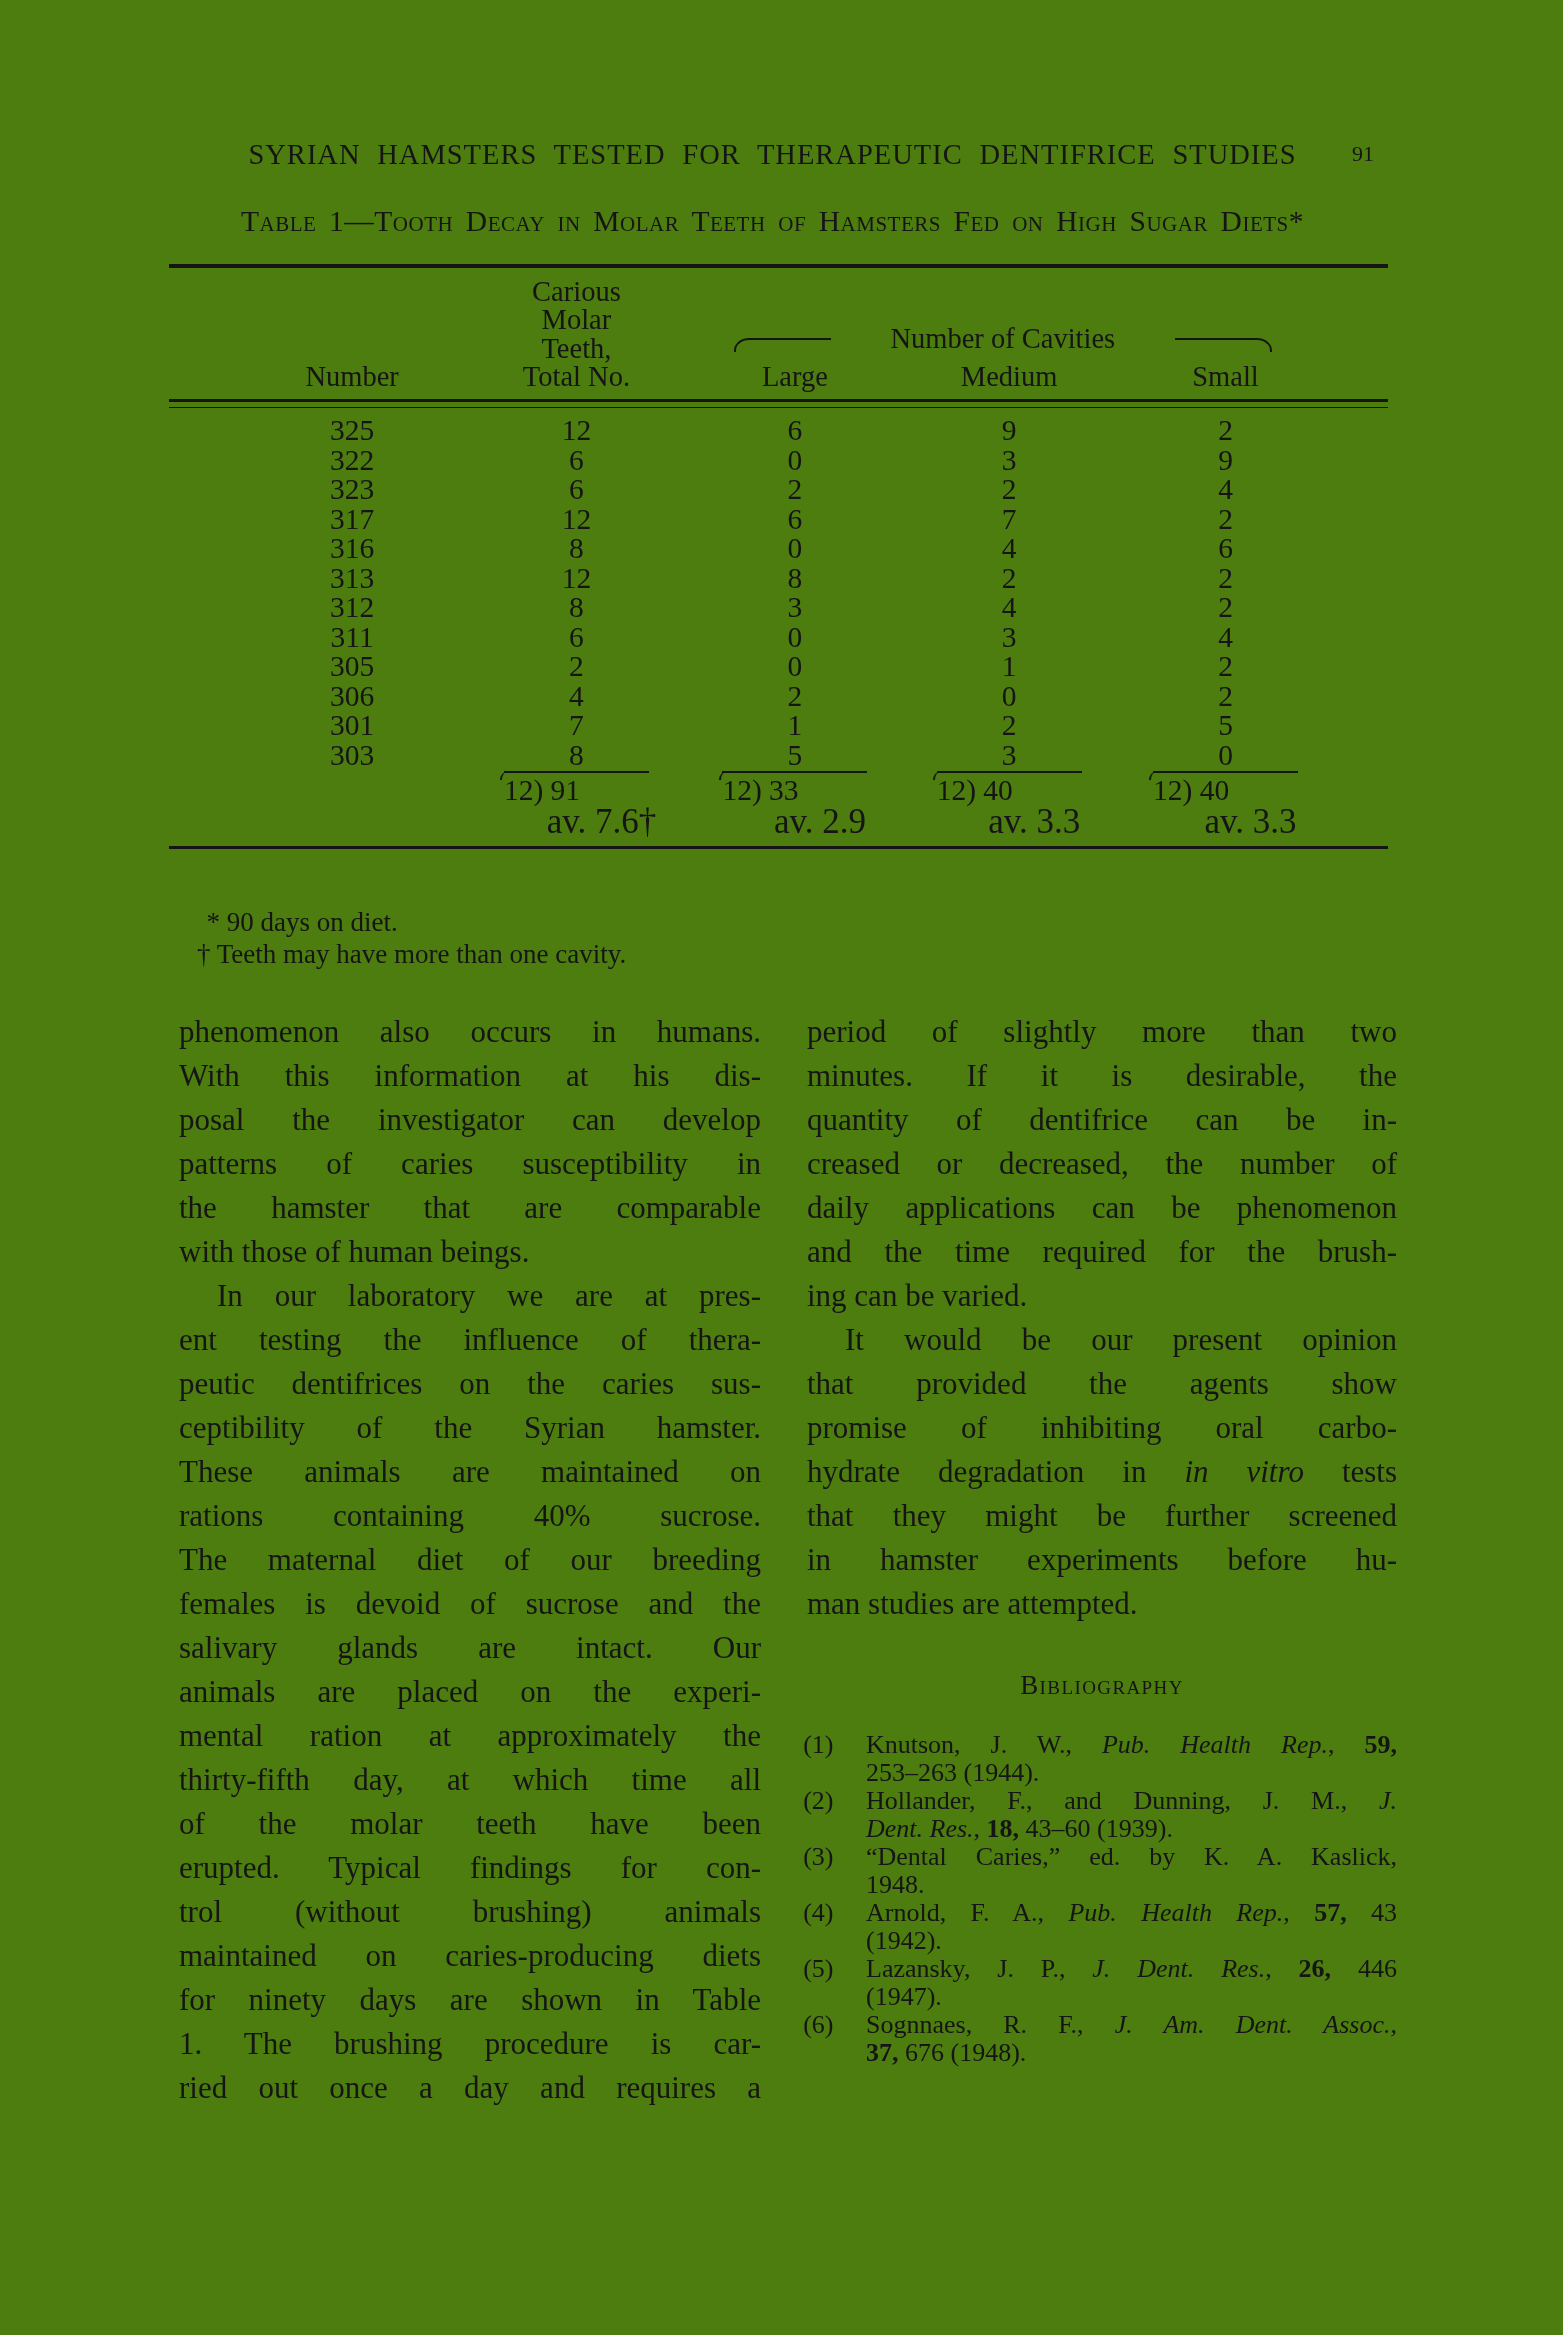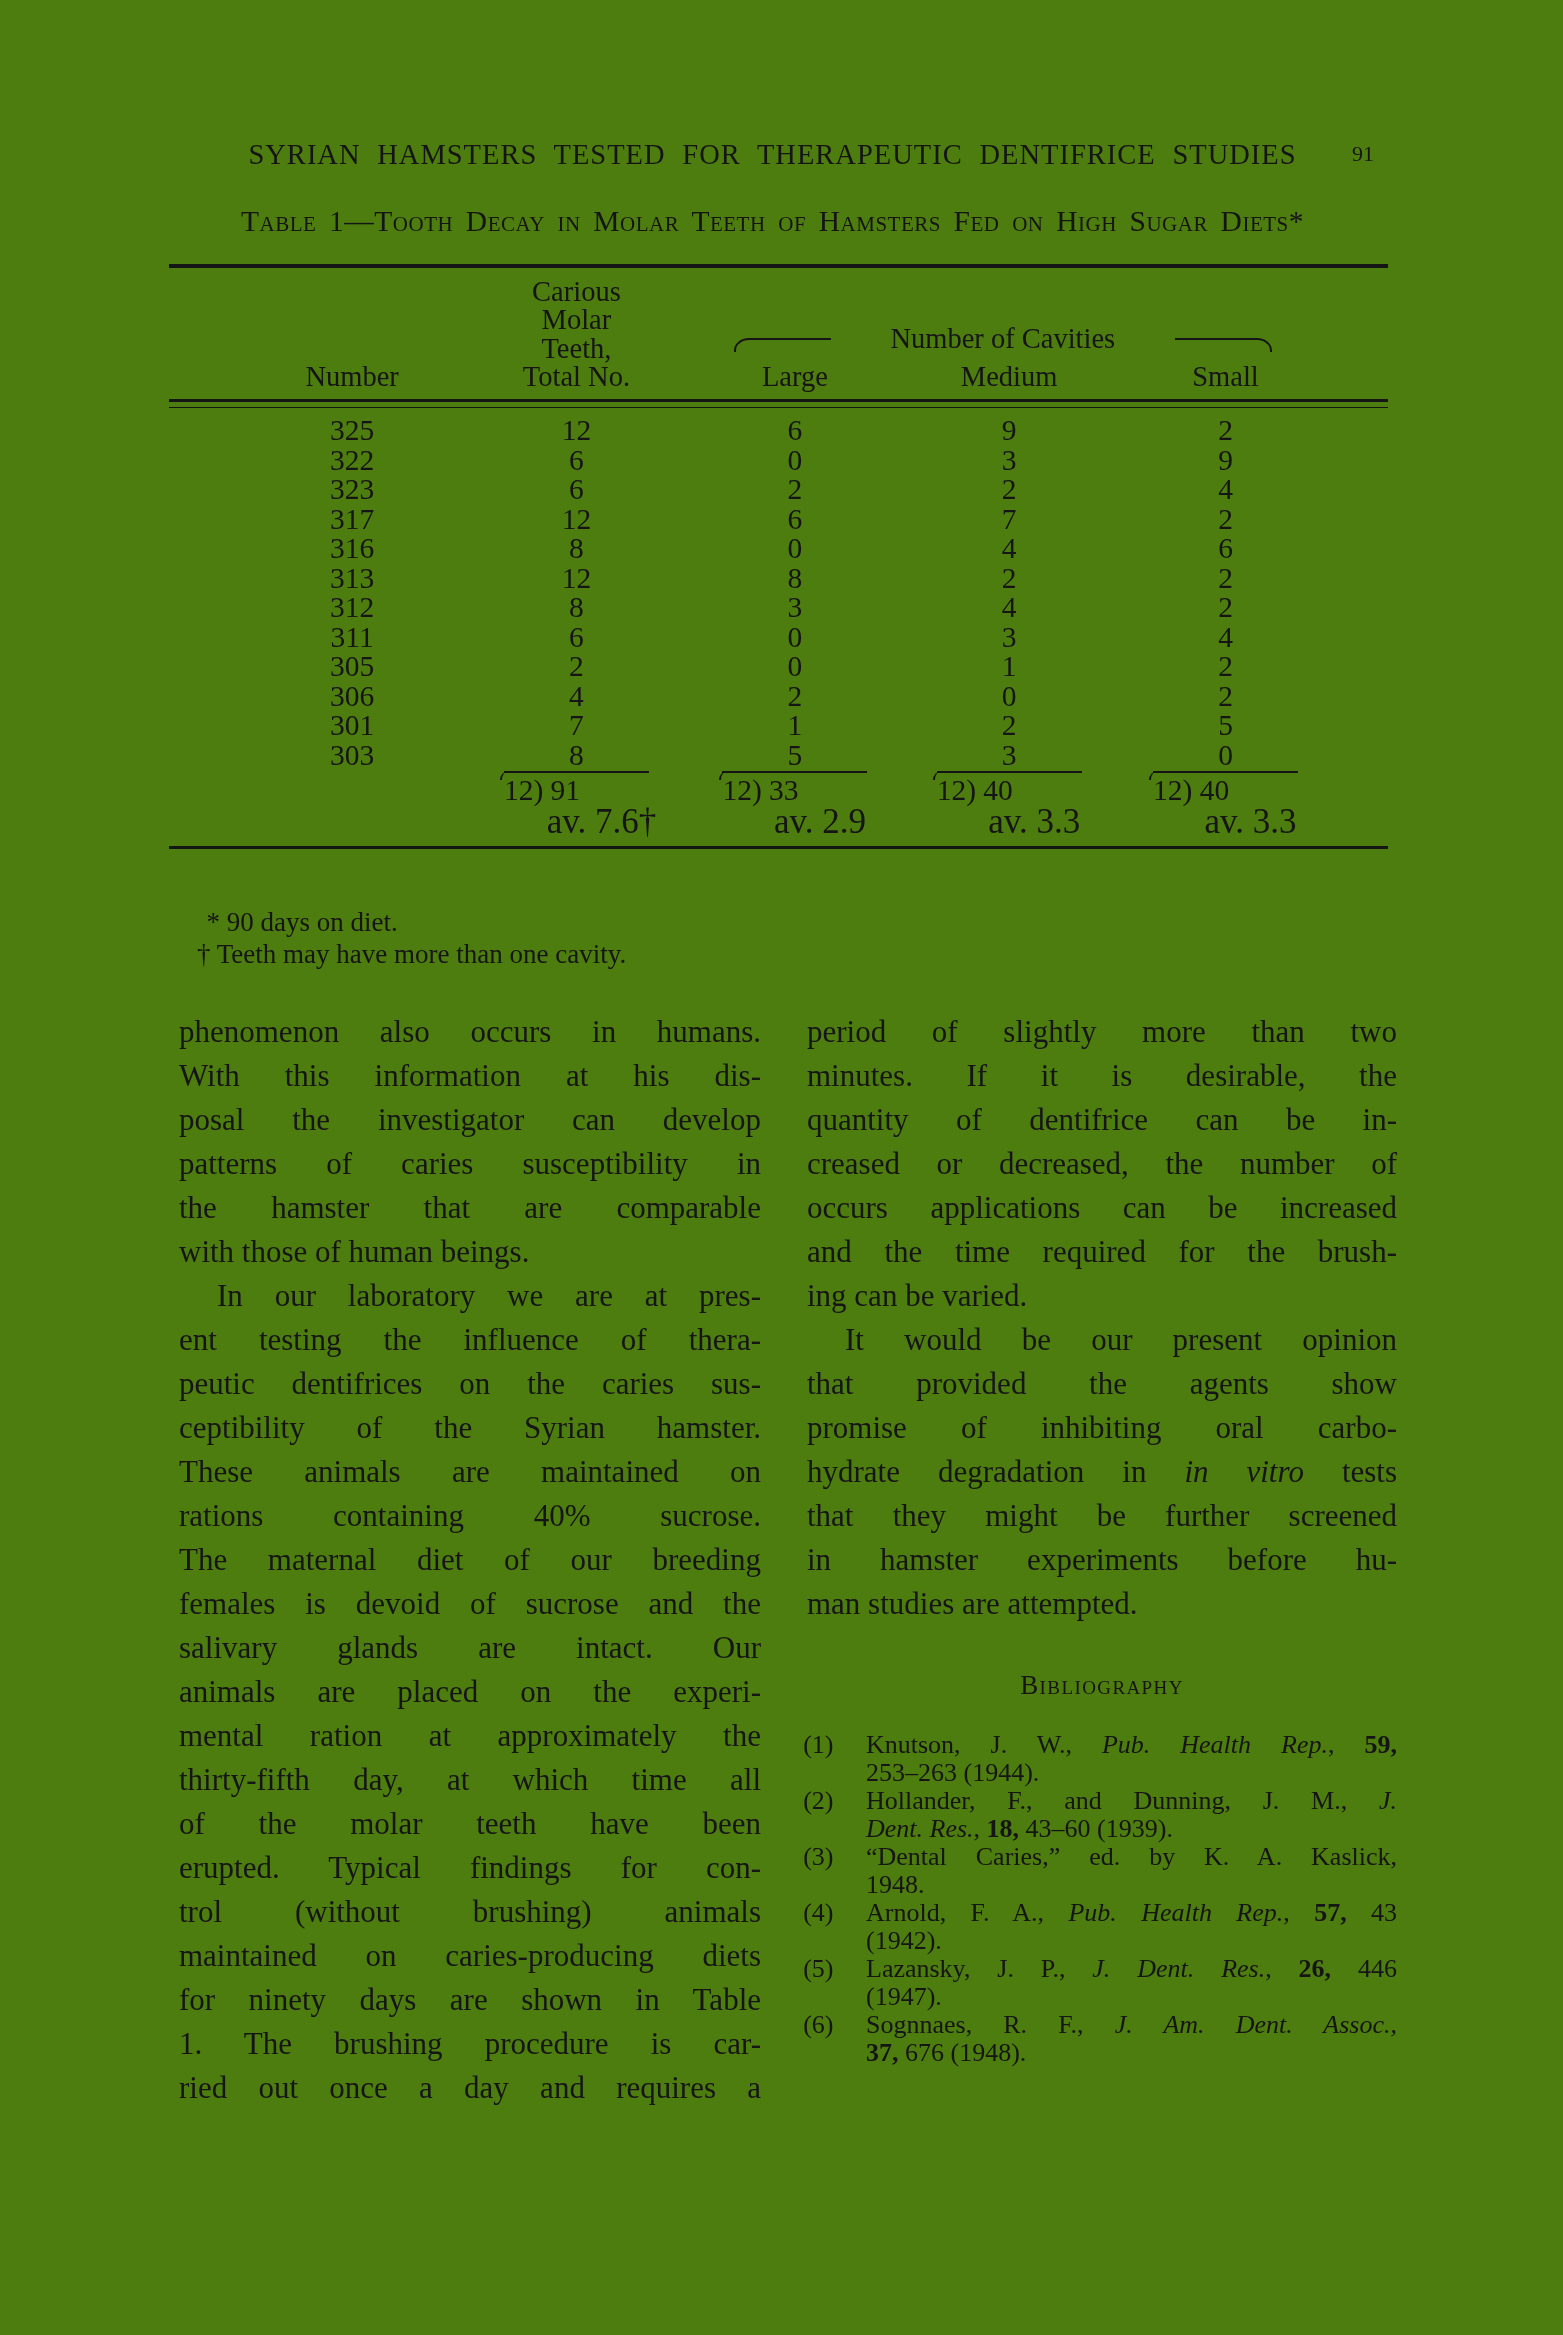--- a/index.html
+++ b/index.html
@@ -256,21 +256,21 @@
           <div class="pline"><span>ried out once a day and requires a</span></div>
         </div>
       </div>
     <div class="col-right">
       <div id="right-paras">
           <div class="para">
             <div class="pline"><span>period of slightly more than two</span></div>
             <div class="pline"><span>minutes.  If it is desirable, the</span></div>
             <div class="pline"><span>quantity of dentifrice can be in-</span></div>
             <div class="pline"><span>creased or decreased, the number of</span></div>
-            <div class="pline"><span>occurs applications can be increased</span></div>
+            <div class="pline"><span>daily applications can be phenomenon</span></div>
             <div class="pline"><span>and the time required for the brush-</span></div>
             <div class="pline final"><span>ing can be varied.</span></div>
           </div>
           <div class="para">
             <div class="pline indent"><span>It would be our present opinion</span></div>
             <div class="pline"><span>that provided the agents show</span></div>
             <div class="pline"><span>promise of inhibiting oral carbo-</span></div>
             <div class="pline"><span>hydrate degradation in </span><span class="it">in vitro</span><span> tests</span></div>
             <div class="pline"><span>that they might be further screened</span></div>
             <div class="pline"><span>in hamster experiments before hu-</span></div>

